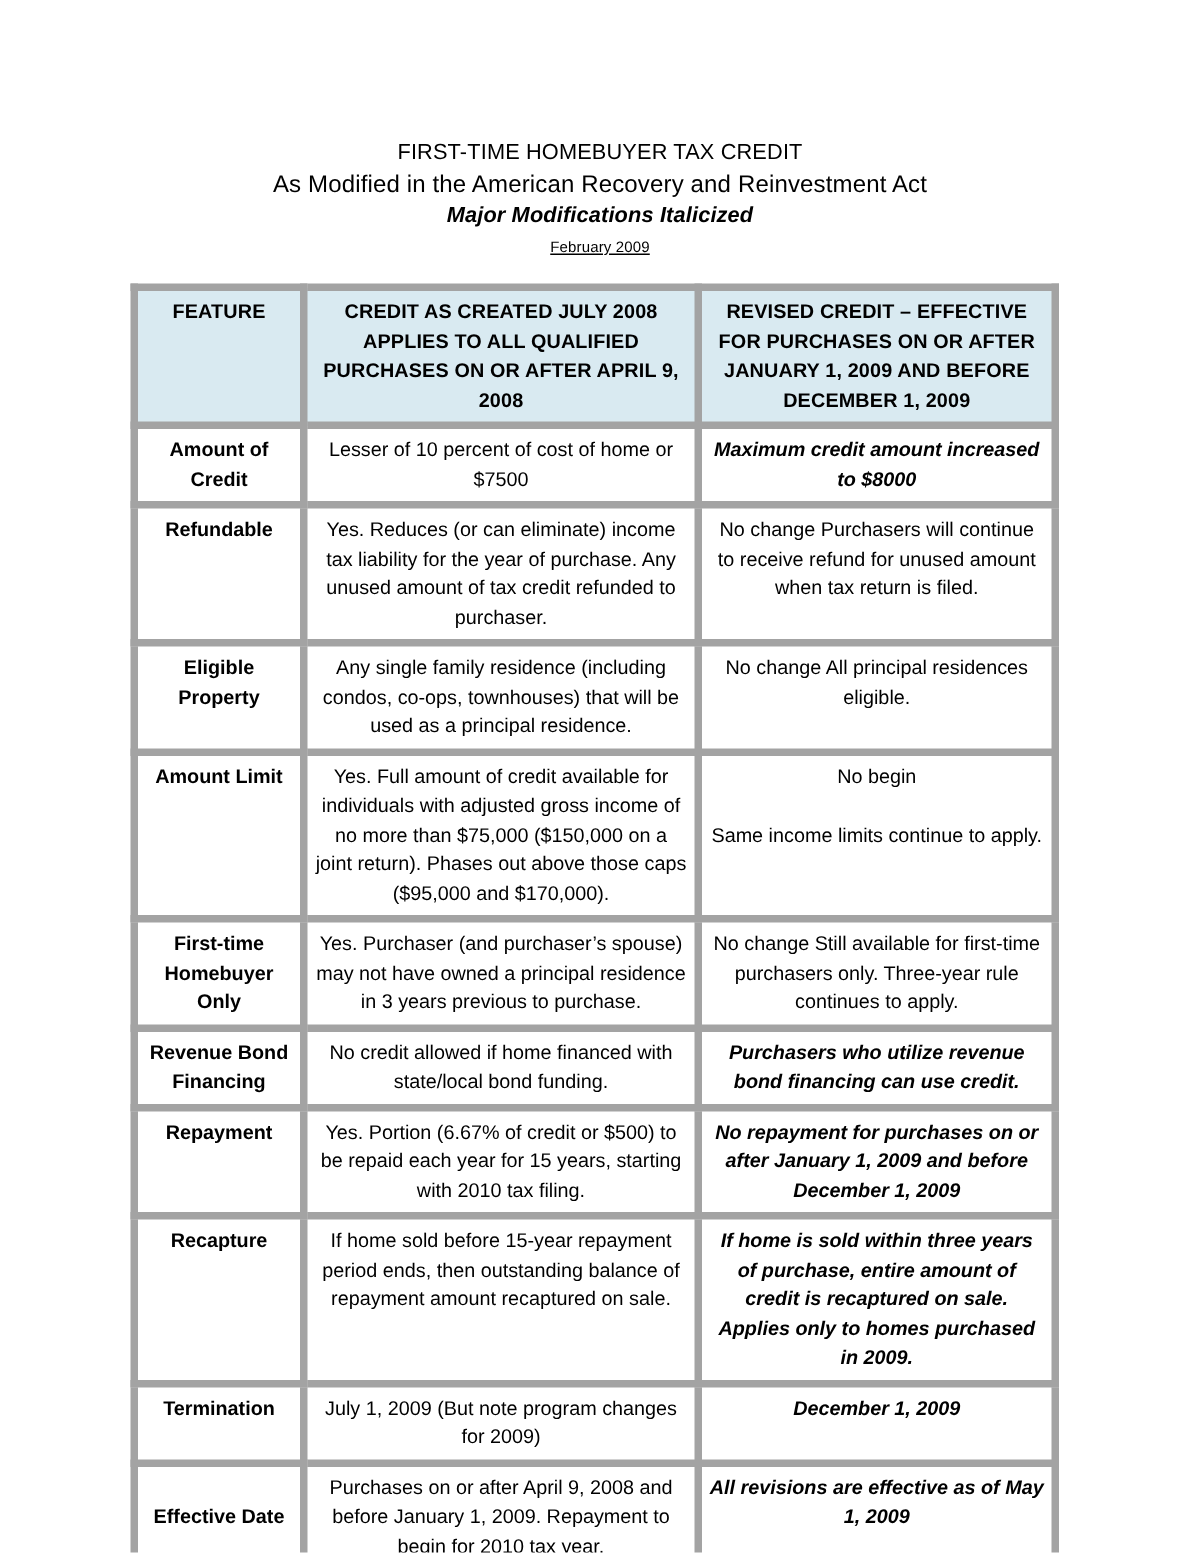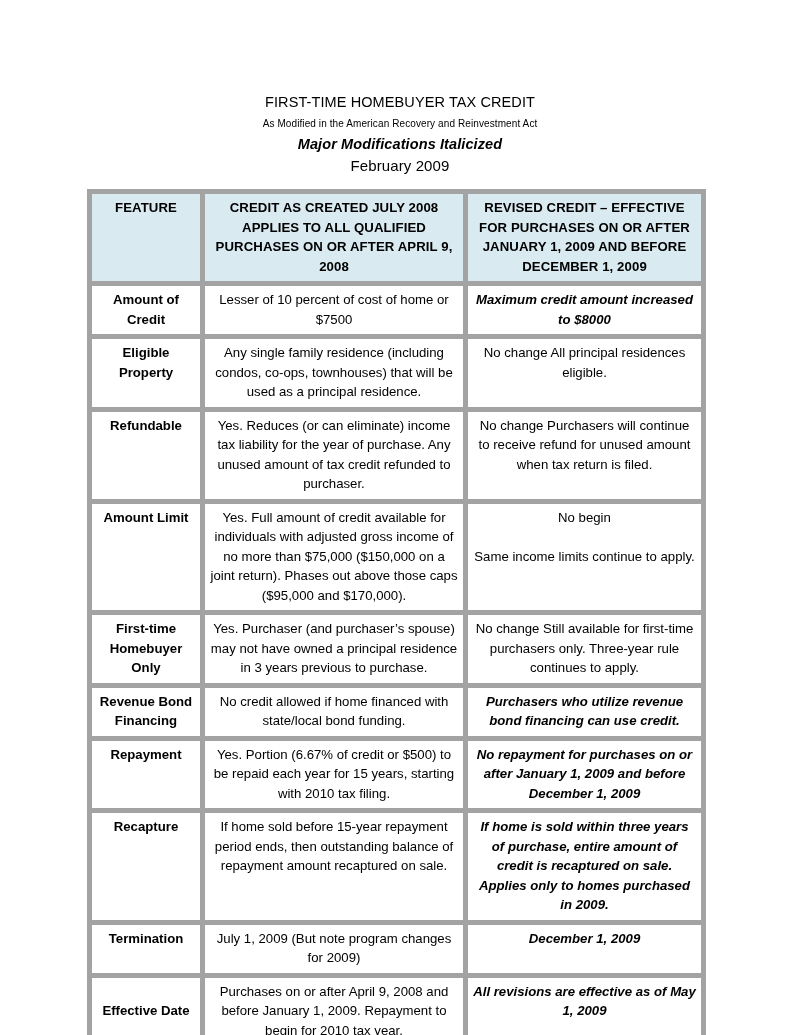--- a/index.html
+++ b/index.html
@@ -29,29 +29,30 @@
   }
   .doc-header .line {
     display: block;
     line-height: 21px;
     letter-spacing: 0.1px;
   }
   .title-1 {
     font-size: 14.5px;
   }
   .title-2 {
-    font-size: 10px;
+    font-size: 16px;
   }
   .title-3 {
     font-size: 14.5px;
     font-weight: bold;
     font-style: italic;
   }
   .title-4 {
-    font-size: 15px;
+    font-size: 10px;
+    text-decoration: underline;
   }
 
   .table-wrap {
     position: absolute;
     left: 87px;
     top: 189px;
     width: 614px;
   }
   table.credit-table {
     border-collapse: collapse;
@@ -131,29 +132,29 @@
       </thead>
       <tbody>
 
         <tr>
           <td class="feature">Amount of Credit</td>
           <td>Lesser of 10 percent of cost of home or $7500</td>
           <td class="italic-em">Maximum credit amount increased to $8000</td>
         </tr>
 
         <tr>
+          <td class="feature">Refundable</td>
+          <td>Yes.  Reduces (or can eliminate) income tax liability for the year of purchase.  Any unused amount of tax credit refunded to purchaser.</td>
+          <td>No change Purchasers will continue to receive refund for unused amount when tax return is filed.</td>
+        </tr>
+
+        <tr>
           <td class="feature">Eligible Property</td>
           <td>Any single family residence (including condos, co-ops, townhouses) that will be used as a principal residence.</td>
           <td>No change All principal residences eligible.</td>
-        </tr>
-
-        <tr>
-          <td class="feature">Refundable</td>
-          <td>Yes.  Reduces (or can eliminate) income tax liability for the year of purchase.  Any unused amount of tax credit refunded to purchaser.</td>
-          <td>No change Purchasers will continue to receive refund for unused amount when tax return is filed.</td>
         </tr>
 
         <tr>
           <td class="feature">Amount Limit</td>
           <td>Yes.  Full amount of credit available for individuals with adjusted gross income of no more than $75,000 ($150,000 on a joint return).  Phases out above those caps ($95,000 and $170,000).</td>
           <td>
             <span class="cell-line">No begin</span>
             <span class="blank-line"></span>
             <span class="cell-line">Same income limits continue to apply.</span>
           </td>

